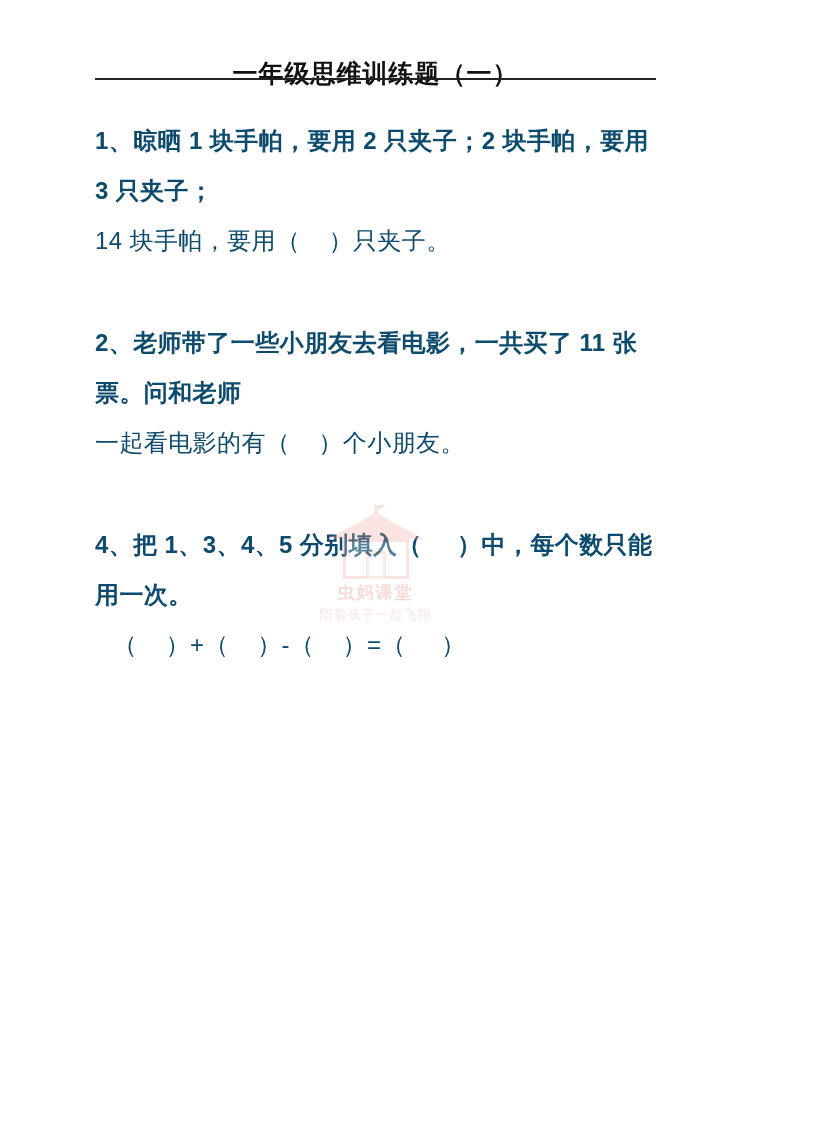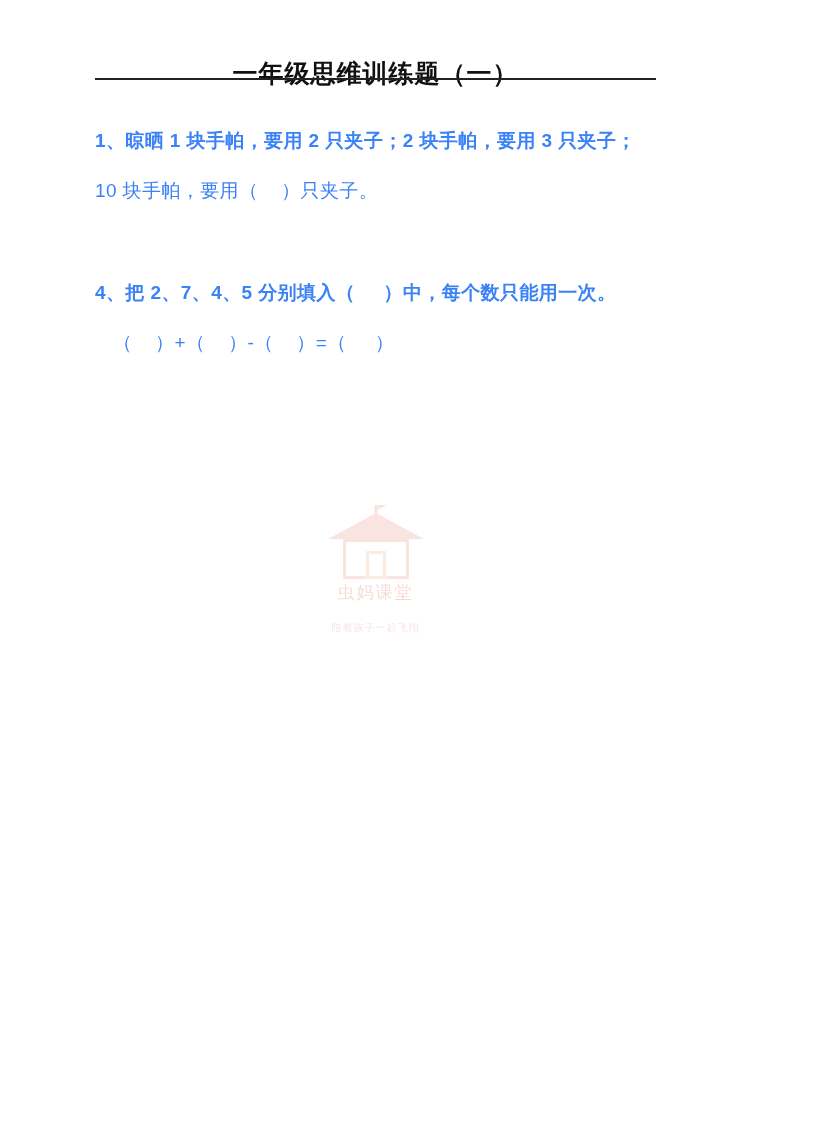--- a/index.html
+++ b/index.html
@@ -39,23 +39,23 @@
     padding-top: 57px;
     color: #111;
   }
   .questions {
     margin-top: 26px;
   }
   .q {
     margin-bottom: 52px;
   }
   .q-line {
-    font-size: 19px;
+    font-size: 24px;
     line-height: 50px;
-    color: #3b82f6;
+    color: #0c4a6e;
     letter-spacing: 0.4px;
     white-space: pre-wrap;
   }
   .q-line.bold-head {
     font-weight: bold;
   }
   .indent {
     padding-left: 18px;
   }
   
@@ -123,30 +123,30 @@
     left: 3px;
     top: 0;
     width: 0;
     height: 0;
     border-top: 5px solid #e8a39a;
     border-bottom: 5px solid transparent;
     border-right: 9px solid transparent;
   }
   .wm-title {
     font-size: 17px;
-    font-weight: normal;
+    font-weight: bold;
     color: #e6867a;
     letter-spacing: 2px;
     margin-top: 2px;
   }
   .wm-sub {
-    font-size: 10px;
+    font-size: 13px;
     color: #e0a79f;
     letter-spacing: 1px;
-    margin-top: 17px;
+    margin-top: 2px;
   }
 </style>
 </head>
 <body>
 
 <div class="page">
 
   <div class="top-rule"></div>
 
   <h1 class="doc-title">一年级思维训练题（一）</h1>
@@ -159,27 +159,31 @@
       <div class="wm-door"></div>
     </div>
     <div class="wm-title">虫妈课堂</div>
     <div class="wm-sub">陪着孩子一起飞翔</div>
   </div>
 
   <div class="questions">
 
     <div class="q">
       <div class="q-line bold-head">1、晾晒 1 块手帕，要用 2 只夹子；2 块手帕，要用 3 只夹子；</div>
-      <div class="q-line">10 块手帕，要用（    ）只夹子。</div>
+      <div class="q-line">14 块手帕，要用（    ）只夹子。</div>
+    </div>
+
+    <div class="q">
+      <div class="q-line bold-head">2、老师带了一些小朋友去看电影，一共买了 11 张票。问和老师</div>
+      <div class="q-line">一起看电影的有（    ）个小朋友。</div>
     </div>
 
 
-
     <div class="q">
-      <div class="q-line bold-head">4、把 2、7、4、5 分别填入（     ）中，每个数只能用一次。</div>
+      <div class="q-line bold-head">4、把 1、3、4、5 分别填入（     ）中，每个数只能用一次。</div>
       <div class="q-line indent">（    ）+（    ）-（    ）=（     ）</div>
     </div>
 
     <div class="q">
     </div>
 
   </div>
 </div>
 
 </body></html>

